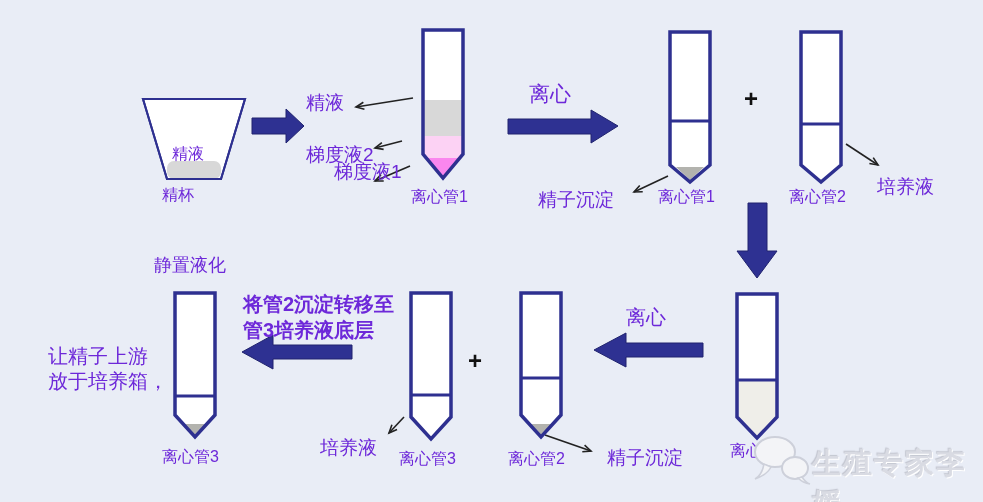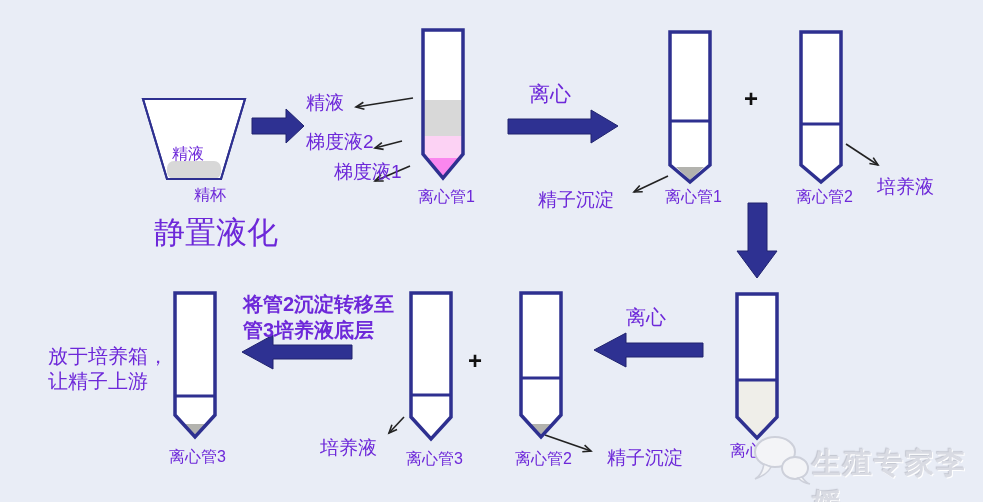--- a/index.html
+++ b/index.html
@@ -4,23 +4,23 @@
 <style>
   html,body{margin:0;padding:0;}
   body{font-family:"Liberation Sans","DejaVu Sans",sans-serif;}
   .stage{position:relative;width:983px;height:502px;background:#e9edf6;overflow:hidden;}
   .abs{position:absolute;}
   .lbl{position:absolute;color:#6d28d9;white-space:nowrap;line-height:1.15;}
   .f15{font-size:16px;}
   .f19{font-size:19px;}
   .f20{font-size:20px;}
   .f21{font-size:21px;}
-  .f23{font-size:31px;}
+  .f23{font-size:18px;margin-top:40px;}
   .plus{font-size:24px;font-weight:bold;color:#111;}
-  .ctr{text-align:right;}
+  .ctr{text-align:left;}
   .block span{display:block;}
   .watermark-text{position:absolute;font-size:29px;letter-spacing:2px;color:#d9dbe3;
     text-shadow:1px 1px 0 #ffffff,-1px -1px 1px #c3c6d0;font-weight:bold;}
   svg{display:block;}
 </style>
 </head>
 <body>
 
 <div class="stage">
 
@@ -88,21 +88,21 @@
       </defs>
     <polygon points="4,4 44,4 44,128 24,152 4,128" fill="#ffffff"></polygon>
     <g clip-path="url(#clipT1)">
       <rect x="4" y="74" width="40" height="36" fill="#d8d8d8"></rect>
       <rect x="4" y="110" width="40" height="22" fill="#fcd2f4"></rect>
       <rect x="4" y="132" width="40" height="24" fill="#fa86ee"></rect>
     </g>
     <polygon points="4,4 44,4 44,128 24,152 4,128" fill="none" stroke-width="3.5" stroke="#2e3090"></polygon>
   </svg>
   <div class="lbl f19" style="left:306px;top:92px;">精液</div>
-  <div class="lbl f19" style="left:306px;top:131px;">梯度液2</div>
+  <div class="lbl f19" style="left:306px;top:144px;">梯度液2</div>
   <div class="lbl f19" style="left:306px;top:161px;margin-left:28px;">梯度液1</div>
   <div class="lbl f15 ctr" style="left:411px;top:188px;width:64px;">离心管1</div>
 
   <div class="lbl f21" style="left:529px;top:82px;">离心</div>
   <div class="lbl f19" style="left:538px;top:189px;">精子沉淀</div>
 
   <svg class="abs" style="left:666px;top:28px;" width="48" height="158" viewBox="0 0 48 158">
     <polygon points="4,4 44,4 44,137 24,154 4,137" fill="#ffffff"></polygon>
     <polygon points="10,139 38,139 24,152" fill="#b3b3ae"></polygon>
     <polygon points="4,4 44,4 44,137 24,154 4,137" fill="none" stroke-width="3.5" stroke="#2e3090"></polygon>
@@ -164,22 +164,22 @@
 
   <svg class="abs" style="left:171px;top:289px;" width="48" height="152" viewBox="0 0 48 152">
     <polygon points="4,4 44,4 44,126 24,148 4,126" fill="#ffffff"></polygon>
     <polygon points="11,135 37,135 24,147" fill="#b3b3ae"></polygon>
     <polygon points="4,4 44,4 44,126 24,148 4,126" fill="none" stroke-width="3.5" stroke="#2e3090"></polygon>
     <line x1="4" y1="107" x2="44" y2="107" stroke-width="3" stroke="#2e3090"></line>
   </svg>
   <div class="lbl f15 ctr" style="left:162px;top:448px;width:64px;">离心管3</div>
 
   <div class="lbl f20 block" style="left:48px;top:344px;line-height:25px;">
+    <span>让精子上游</span>
     <span>放于培养箱，</span>
-    <span>让精子上游</span>
   </div>
 
   <svg class="abs" style="left:752px;top:434px;" width="60" height="52" viewBox="0 0 60 52">
     <ellipse cx="23" cy="18" rx="20" ry="15" fill="#f3f4f7" stroke="#cdd0da" stroke-width="2"></ellipse>
     <path d="M12,30 Q10,41 3,45 Q15,41 19,33 Z" fill="#f3f4f7" stroke="#cdd0da" stroke-width="1.5"></path>
     <ellipse cx="43" cy="34" rx="13" ry="11" fill="#f3f4f7" stroke="#cdd0da" stroke-width="2"></ellipse>
     <path d="M50,43 Q54,49 58,50 Q51,49 46,44 Z" fill="#f3f4f7" stroke="#cdd0da" stroke-width="1.5"></path>
   </svg>
   <div class="watermark-text" style="left:812px;top:444px;">生殖专家李媛</div>
 

